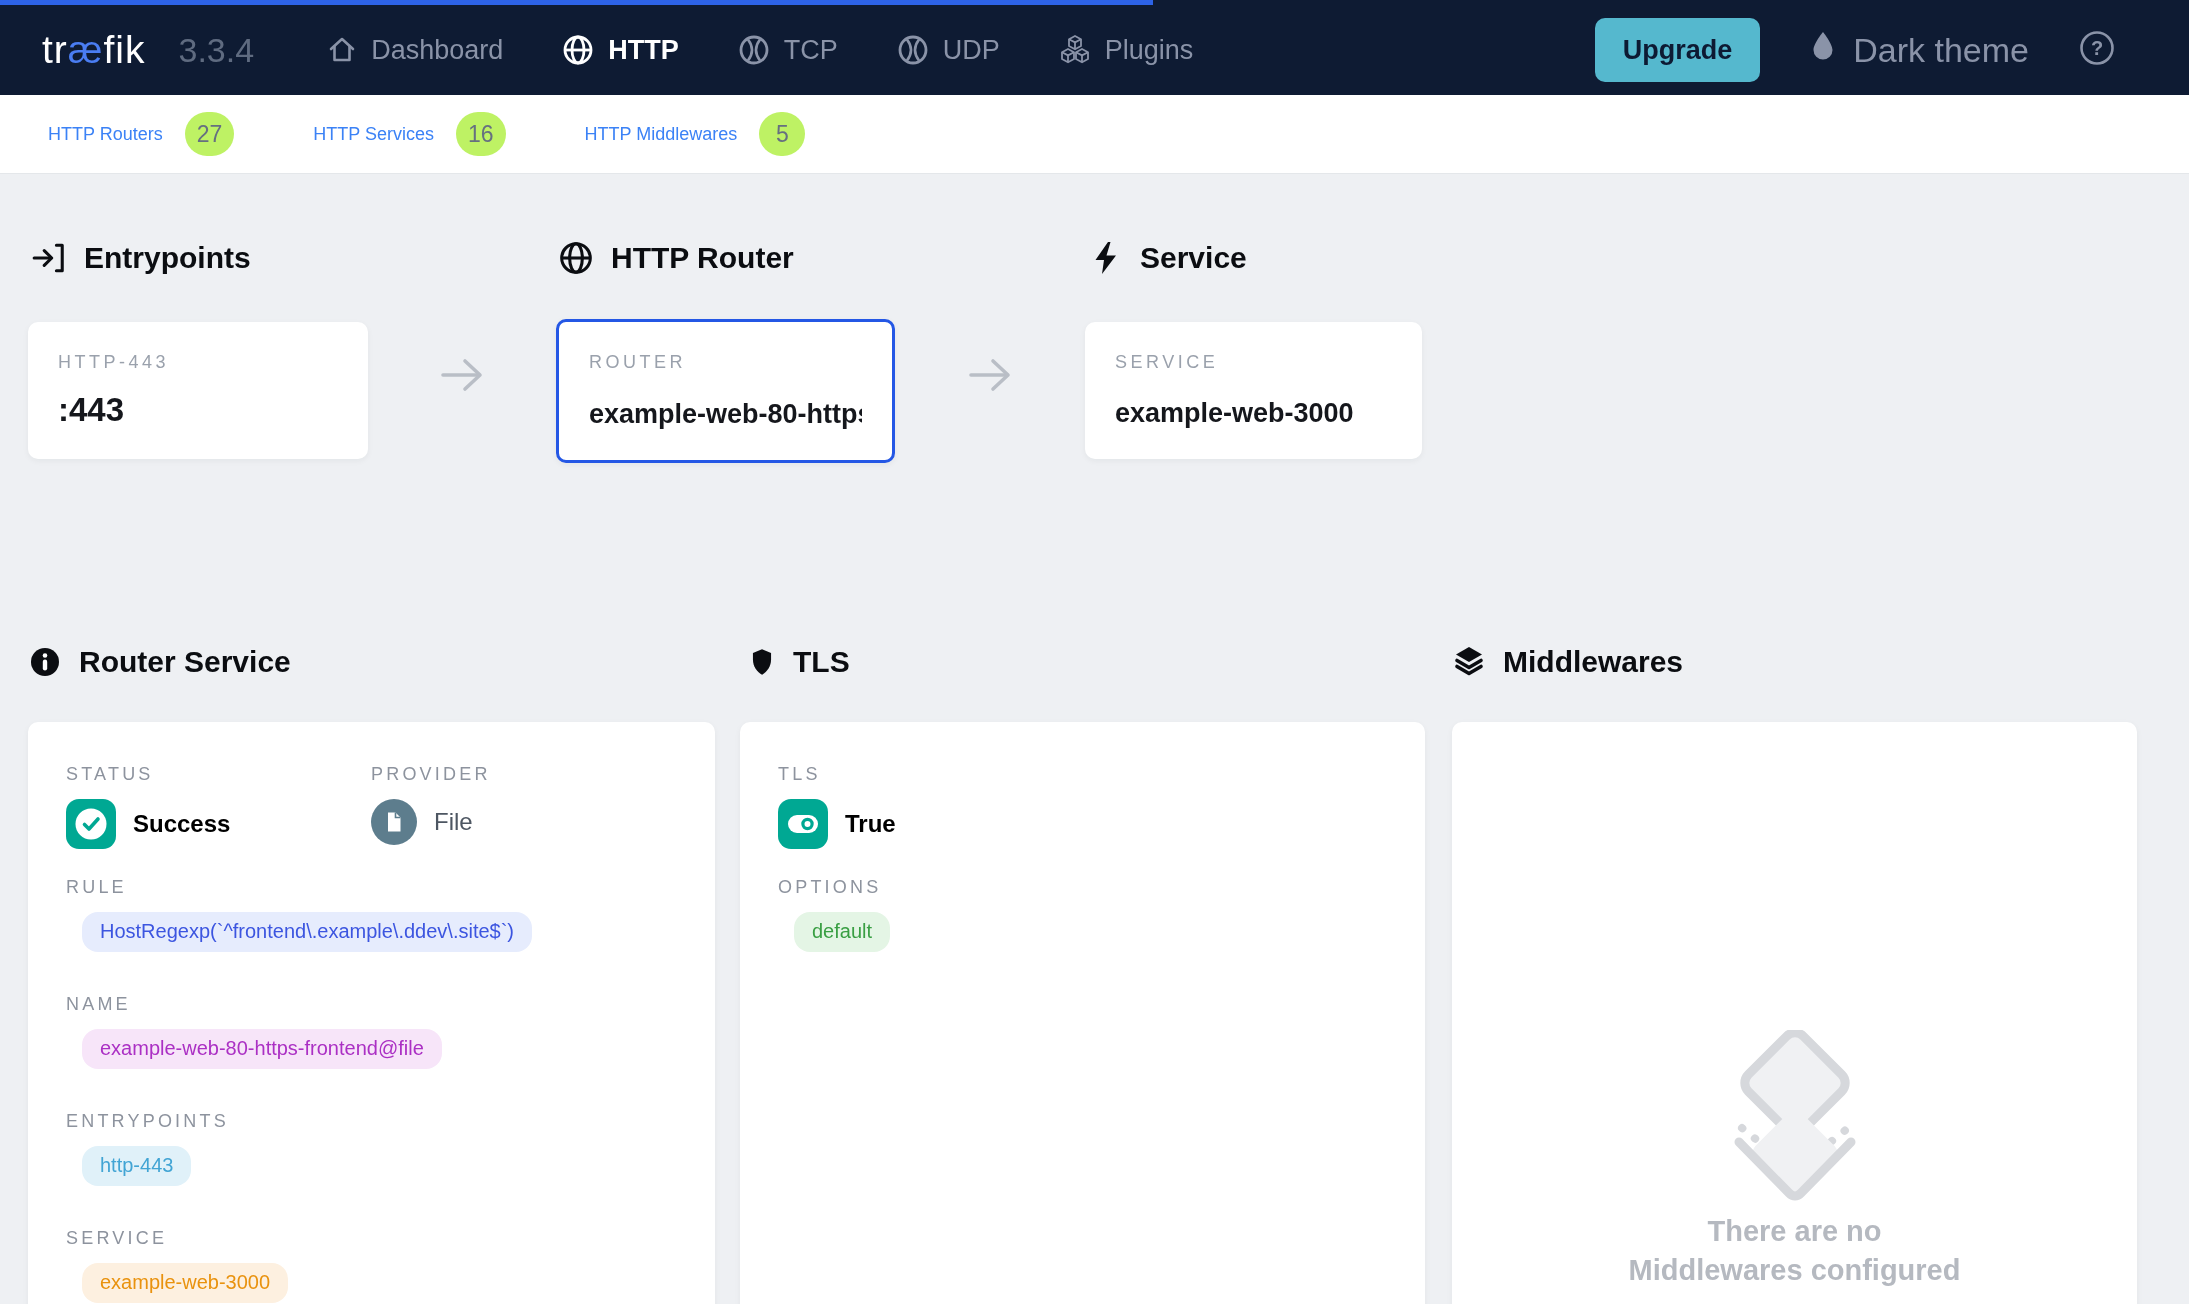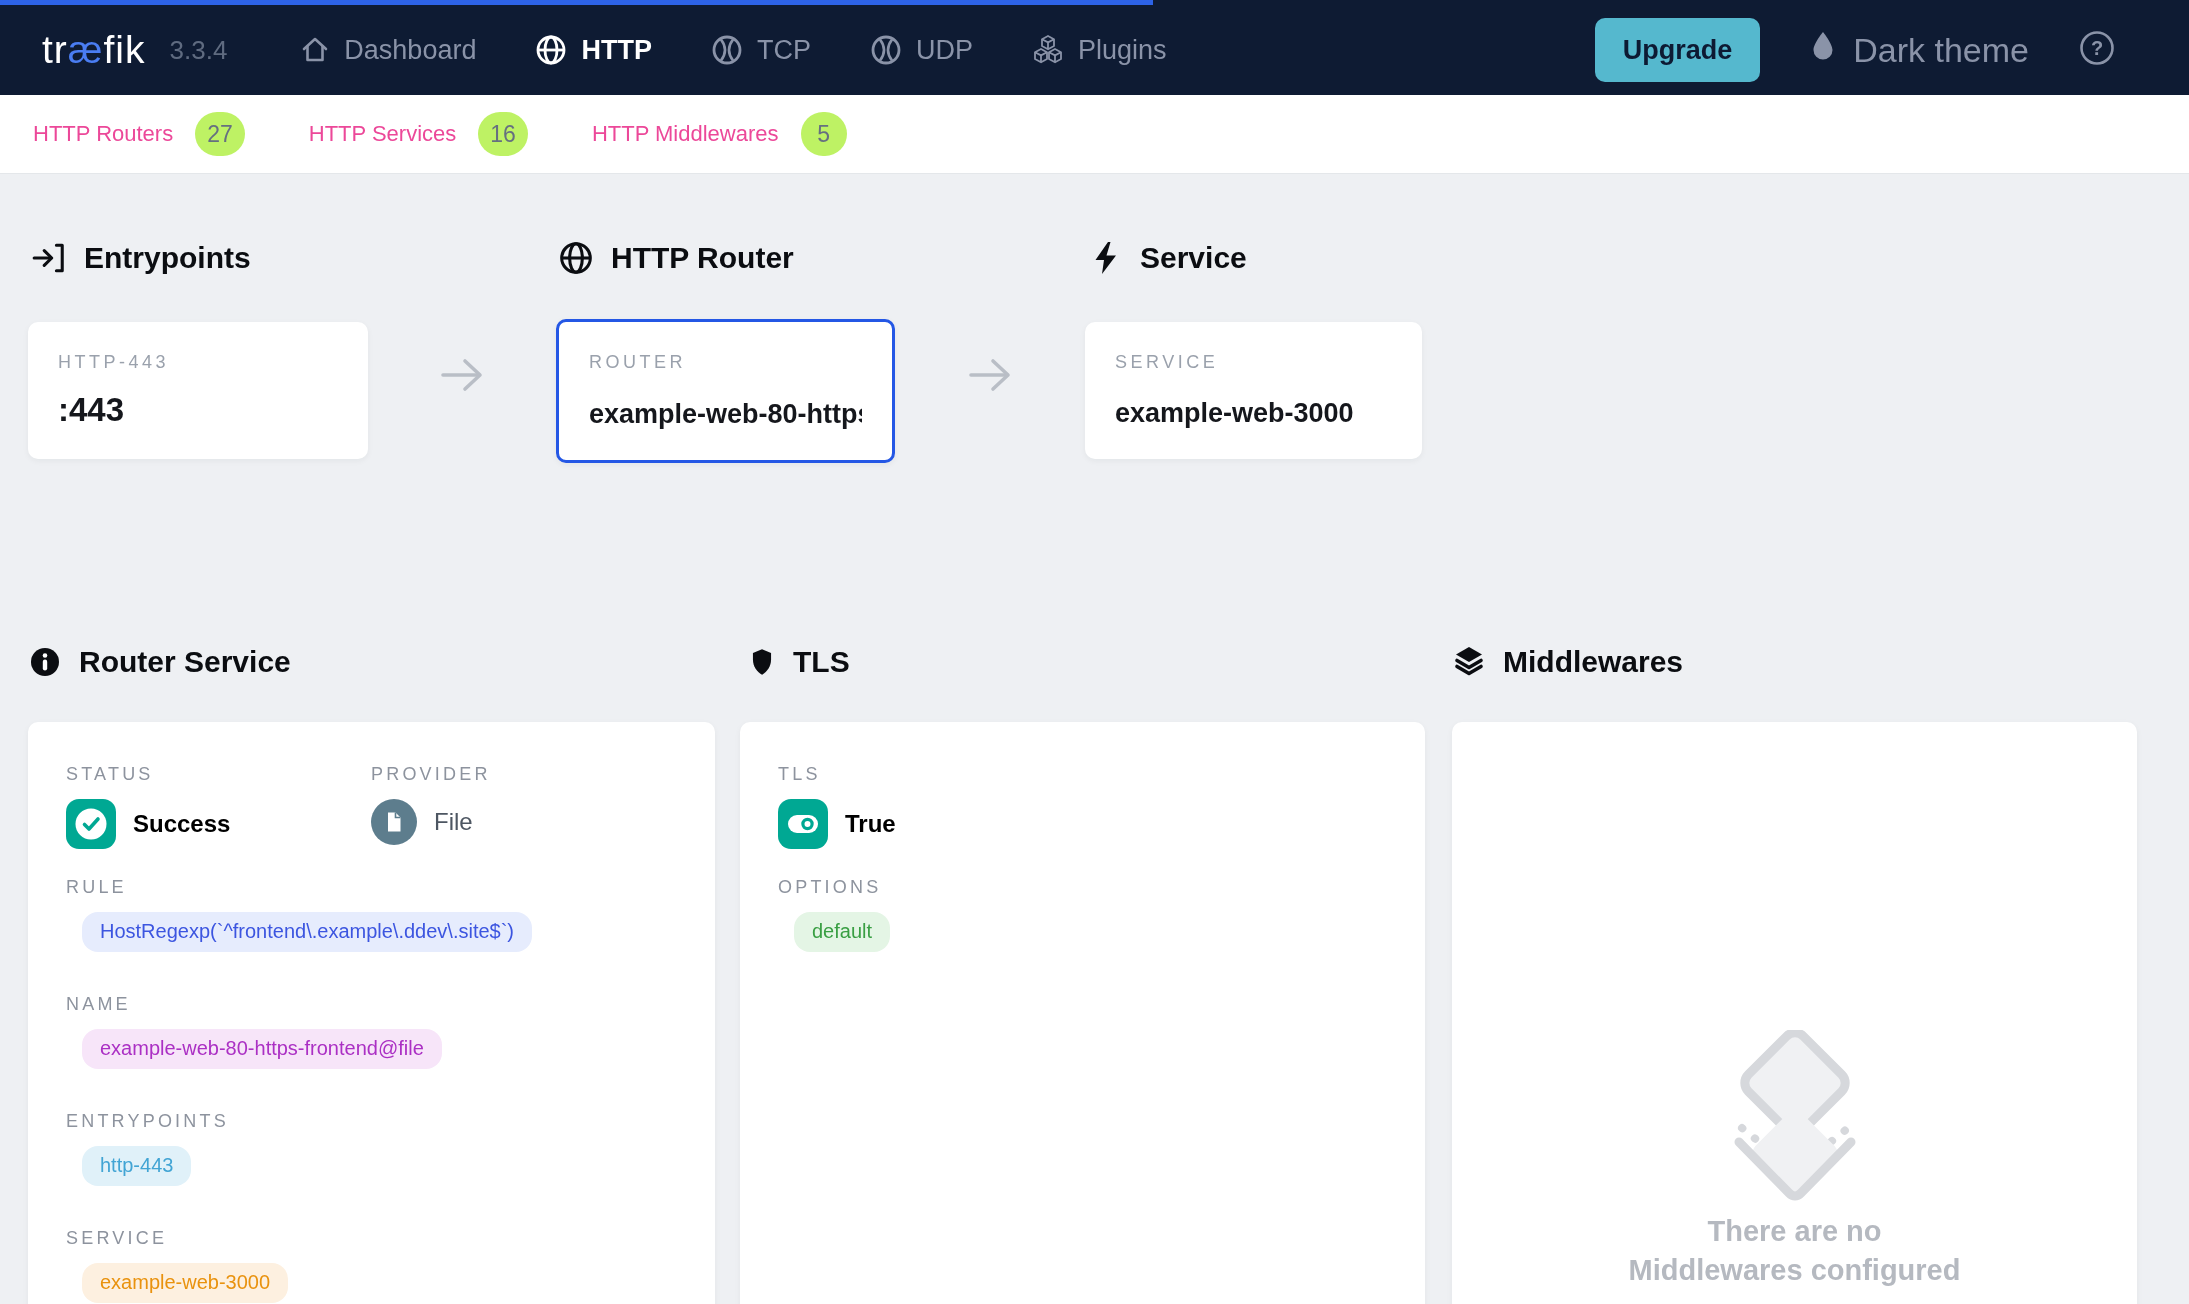--- a/index.html
+++ b/index.html
@@ -5,33 +5,33 @@
   * { margin:0; padding:0; box-sizing:border-box; }
   html,body { width:2189px; height:1304px; }
   body { font-family:"Liberation Sans", sans-serif; }
   .page { position:relative; width:2189px; height:1304px; overflow:hidden; background:#eef0f3; }
 
   
   .header { position:absolute; top:0; left:0; width:2189px; height:95px; background:#0e1b33; display:flex; align-items:center; padding:5px 0 0 42px; }
   .loadbar { position:absolute; top:0; left:0; width:1153px; height:5px; background:#2d63e7; z-index:5; }
   .logo { font-size:39px; font-weight:300; color:#ffffff; letter-spacing:1px; display:flex; align-items:baseline; }
   .logo .ae { color:#4a7df2; }
-  .version { margin-left:24px; color:#5f6b80; font-size:26px; }
+  .version { margin-left:33px; color:#5f6b80; font-size:34px; }
   .mainnav { display:flex; align-items:center; margin-left:72px; gap:58px; }
   .nav-item { display:flex; align-items:center; gap:13px; color:#8a93a8; font-size:27px; cursor:pointer; }
   .nav-item svg { display:block; }
   .nav-item.active { color:#ffffff; font-weight:700; }
   .header-right { margin-left:auto; display:flex; align-items:center; gap:48px; margin-right:72px; }
   .upgrade-btn { background:#55b8ce; color:#0d1a33; font-size:27px; font-weight:700; border:none; border-radius:10px; height:64px; padding:0 28px; cursor:pointer; font-family:inherit; }
   .theme-toggle { display:flex; align-items:center; gap:15px; color:#8a93a8; font-size:34px; cursor:pointer; }
 
   
   .subnav { position:absolute; top:95px; left:0; width:2189px; height:79px; background:#ffffff; border-bottom:1px solid #e4e7ea; display:flex; align-items:center; padding-left:33px; gap:64px; }
   .tab { display:flex; align-items:center; gap:22px; cursor:pointer; }
-  .tab-label { color:#ec4899; font-size:22px; }
+  .tab-label { color:#3b82f6; font-size:18px;margin-left:15px; }
   .tab-badge { background:#bef264; color:#667080; font-size:23px; min-width:46px; height:44px; border-radius:999px; display:flex; align-items:center; justify-content:center; padding:0 12px; }
 
   
   .sec-h { position:absolute; display:flex; align-items:center; gap:17px; font-size:30px; font-weight:700; color:#0b0d11; }
   .sec-h svg { display:block; }
 
   
   .card { position:absolute; background:#ffffff; border-radius:10px; box-shadow:0 2px 6px rgba(25,30,40,0.05); }
   .flow-card { display:flex; flex-direction:column; justify-content:space-between; padding:30px 30px 30px; cursor:pointer; }
   .flow-label { font-size:18px; letter-spacing:3.5px; color:#9aa1ac; font-weight:500; }

